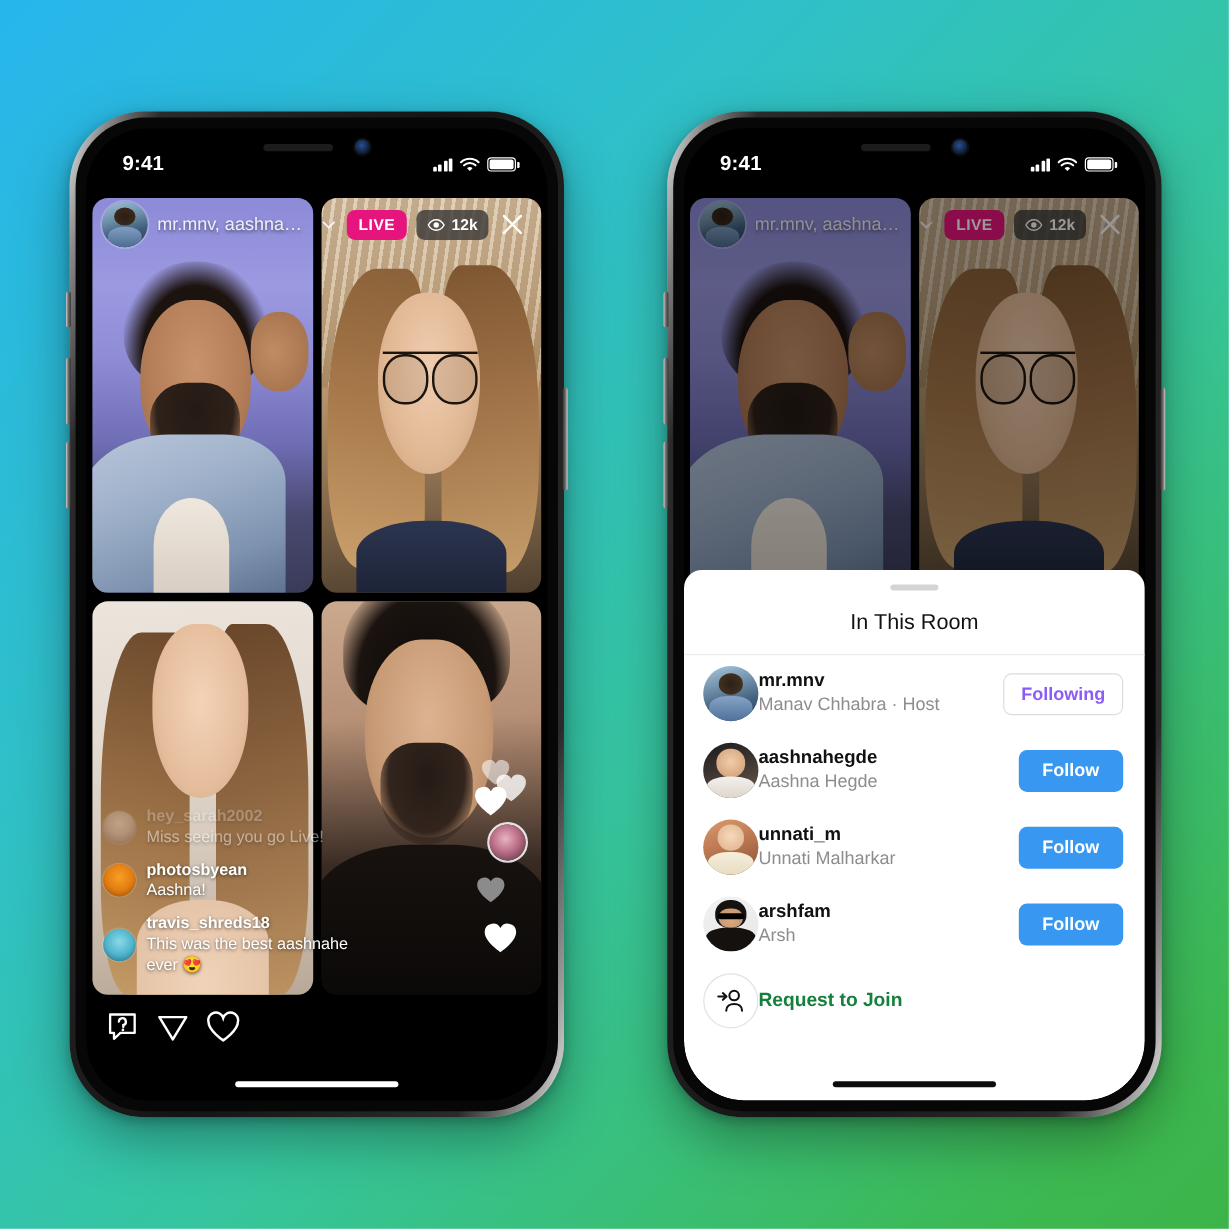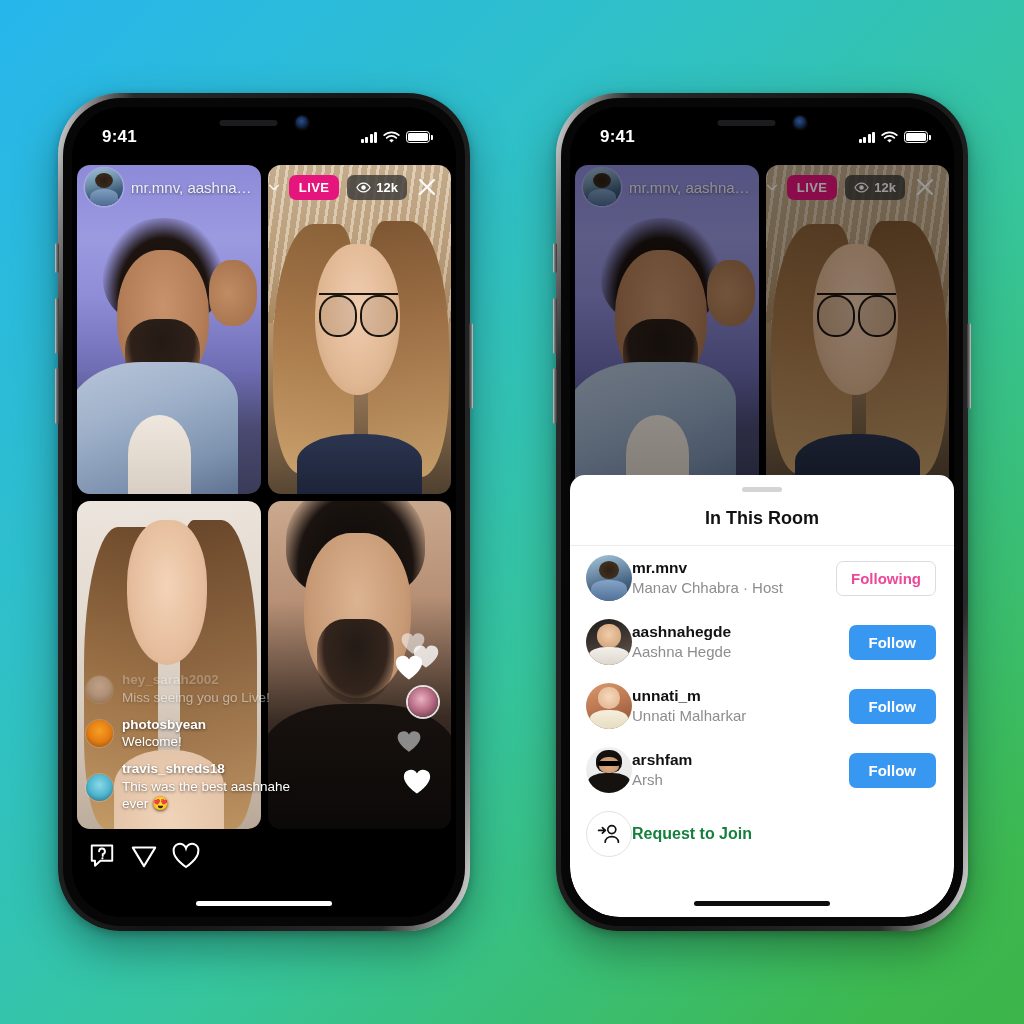--- a/index.html
+++ b/index.html
@@ -240,21 +240,21 @@
 
   
   .dim { position: absolute; inset: 0; background: rgba(0,0,0,.40); z-index: 26; }
   .sheet {
     position: absolute; left: 0; right: 0; bottom: 0; height: 442px;
     background: #fff; border-radius: 15px 15px 50px 50px; z-index: 28;
     overflow: hidden;
   }
   .grabber { width: 40px; height: 5px; border-radius: 3px; background: #d4d4d6;
              margin: 12px auto 0; }
-  .sheet-title { text-align: center; font-size: 18px; font-weight: 700; color: #121212;
+  .sheet-title { text-align: center; font-size: 18px; font-weight: 400; color: #121212;
                  margin-top: 16px; padding-bottom: 16px; border-bottom: 1px solid #ececed; }
   .room-row { display: flex; align-items: center; gap: 0; padding: 9px 18px 9px 16px; }
   .ra { width: 46px; height: 46px; border-radius: 50%; flex: 0 0 auto; overflow: hidden;
         position: relative; }
   .ra1 { background: linear-gradient(165deg,#a6c8dd 0%,#7593ad 34%,#43617f 66%,#243b52 100%); }
   .ra1::before { content:""; position:absolute; left:28%; top:14%; width:44%; height:38%;
       border-radius:50%; background: radial-gradient(circle,#2d2016 0%,#40301f 72%,rgba(64,48,31,0) 100%); }
   .ra1::after { content:""; position:absolute; left:10%; bottom:0; width:80%; height:46%;
       border-radius:42% 42% 0 0; background: linear-gradient(180deg,#85a4c5,#50709a); }
   .ra2 { background: linear-gradient(160deg,#1d1b1a 0%,#3a3330 42%,#6d5b4e 100%); }
@@ -277,21 +277,21 @@
   .ra4 .sk { position:absolute; left:28%; top:22%; width:44%; height:34%;
       border-radius:44%; background: radial-gradient(circle at 50% 60%,#d9aa82 0%,#c2916c 100%); z-index:2; }
   .rr-names { flex: 1 1 auto; min-width: 0; }
   .rr-user { font-size: 15.5px; font-weight: 700; color: #111; line-height: 1.3; }
   .rr-sub  { font-size: 15px; color: #8d8d90; line-height: 1.3; }
   .btn-follow {
     background: #3897F0; color: #fff; font-size: 15px; font-weight: 700;
     border: none; border-radius: 7px; padding: 9px 20px; flex: 0 0 auto;
   }
   .btn-following {
-    background: #fff; color: #ec4899; font-size: 15px; font-weight: 600;
+    background: #fff; color: #8b5cf6; font-size: 15px; font-weight: 600;
     border: 1.3px solid #dcdcdf; border-radius: 7px; padding: 8px 14px; flex: 0 0 auto;
   }
   .join-icon {
     width: 46px; height: 46px; border-radius: 50%; border: 1.3px solid #e2e2e5;
     display: flex; align-items: center; justify-content: center; flex: 0 0 auto;
   }
   .join-label { font-size: 16px; font-weight: 700; color: #15803d; }
 </style>
 </head>
 <body>
@@ -404,21 +404,21 @@
           <div class="cmt-av av-a"></div>
           <div class="cmt-body">
             <div class="cmt-user">hey_sarah2002</div>
             <div class="cmt-text">Miss seeing you go Live!</div>
           </div>
         </div>
         <div class="cmt">
           <div class="cmt-av av-b"></div>
           <div class="cmt-body">
             <div class="cmt-user">photosbyean</div>
-            <div class="cmt-text">Welcome!</div>
+            <div class="cmt-text">Aashna!</div>
           </div>
         </div>
         <div class="cmt">
           <div class="cmt-av av-c"></div>
           <div class="cmt-body">
             <div class="cmt-user">travis_shreds18</div>
             <div class="cmt-text">This was the best aashnahe ever 😍</div>
           </div>
         </div>
       </div>

